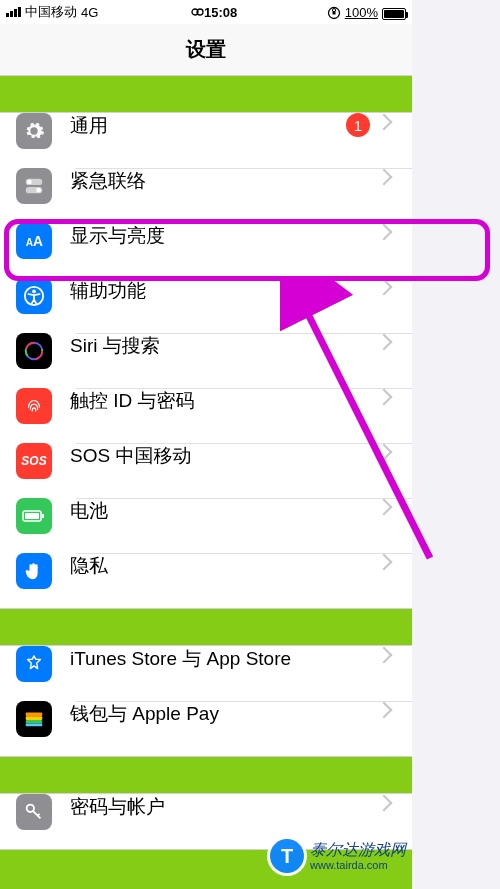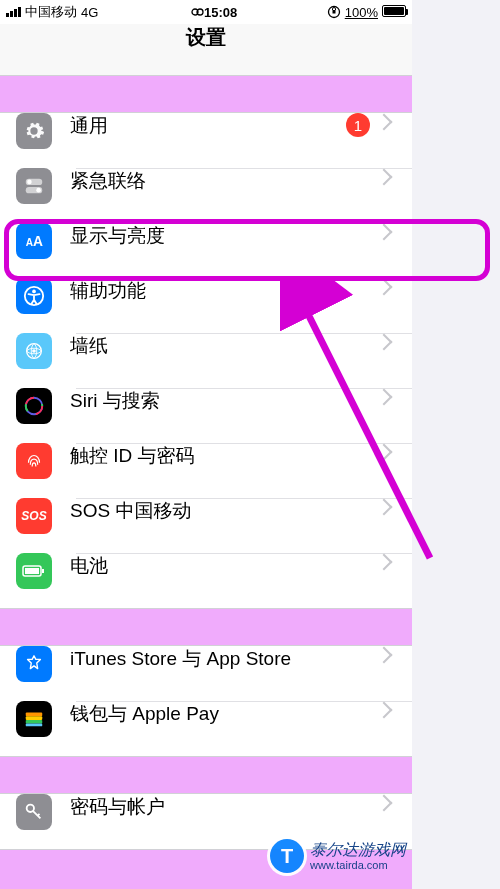--- a/index.html
+++ b/index.html
@@ -1,31 +1,31 @@
 <!DOCTYPE html>
 <html><head>
 <meta charset="utf-8">
 <style>
   * { box-sizing: border-box; margin: 0; padding: 0; }
   html, body { width: 500px; height: 889px; font-family: -apple-system, "Helvetica Neue", Arial, sans-serif; background: #f2f2f7; overflow: hidden; }
-  .screen { width: 412px; height: 889px; position: relative; background: #f0abfc; }
+  .screen { width: 412px; height: 889px; position: relative; background: #84cc16; }
   
   .status-bar { height: 24px; background: #fff; display: flex; align-items: center; font-size: 13px; padding: 0 6px; color: #000; }
   .sb-left { display: flex; align-items: center; gap: 4px; }
   .sb-center { flex: 1; display: flex; justify-content: center; align-items: center; gap: 0; font-weight: 600; }
-  .sb-right { display: flex; align-items: flex-start; gap: 4px; text-decoration: underline; }
+  .sb-right { display: flex; align-items: flex-end; gap: 4px; text-decoration: underline; }
   .signal { display: inline-flex; align-items: flex-end; gap: 1px; }
   .signal span { width: 3px; background: #000; display: inline-block; }
   .signal span:nth-child(1){height:4px}.signal span:nth-child(2){height:6px}.signal span:nth-child(3){height:8px}.signal span:nth-child(4){height:10px}
   .battery { display:inline-flex; align-items:center; }
   .battery-body { width:24px; height:12px; border:1px solid #000; border-radius:2px; position:relative; }
   .battery-body::after { content:""; position:absolute; right:-3px; top:3px; width:2px; height:6px; background:#000; border-radius:0 1px 1px 0;}
   .battery-fill { position:absolute; left:1px; top:1px; bottom:1px; right:1px; background:#000; border-radius:1px;}
   
-  .nav { height: 52px; background:#f8f8f8; border-bottom:1px solid #d1d1d6; display:flex; align-items:flex-start; justify-content:center; font-size:20px; font-weight:600; }
+  .nav { height: 52px; background:#f8f8f8; border-bottom:1px solid #d1d1d6; display:flex; align-items:center; justify-content:center; font-size:20px; font-weight:600; }
   
   .section { margin-top: 36px; background:#fff; border-top:1px solid #d1d1d6; border-bottom:1px solid #d1d1d6; }
   .section.first { margin-top: 36px; }
   .row { display:flex; height:55px; padding-left:16px; position:relative; }
   .row + .row::before { content:""; position:absolute; left:76px; right:0; top:0; height:1px; background:#e0e0e4; }
   .icon { width:36px; height:36px; border-radius:8px; flex:0 0 36px; display:flex; align-items:center; justify-content:center; margin-right:18px; color:#fff; }
   .label { flex:1; font-size:19px; color:#000; }
   .badge { background:#ff3b30; color:#fff; border-radius:12px; min-width:24px; height:24px; font-size:15px; display:flex; align-items:center; justify-content:center; margin-right:8px; padding:0 6px; }
   .chevron { width:18px; height:18px; margin-right:16px; position:relative; }
   .chevron::before { content:""; position:absolute; width:10px; height:10px; border-top:2px solid #c7c7cc; border-right:2px solid #c7c7cc; transform:rotate(45deg); top:3px; left:0; }
@@ -130,31 +130,20 @@
         <svg width="22" height="22" viewBox="0 0 24 24">
             <circle cx="12" cy="12" r="10" fill="none" stroke="#fff" stroke-width="2"></circle>
             <circle cx="12" cy="7" r="2" fill="#fff"></circle>
             <path d="M6 10l6 1 6-1M12 11v5l-3 5m3-5l3 5" stroke="#fff" stroke-width="2" fill="none" stroke-linecap="round"></path>
           </svg>
       </span>
       <span class="label">辅助功能</span>
       <span class="chevron"></span>
     </div>
 
-    <div class="row">
-      <span class="icon bg-cyan">
-        <svg width="22" height="22" viewBox="0 0 24 24">
-            <circle cx="12" cy="12" r="8" fill="none" stroke="#fff" stroke-width="1.5"></circle>
-            <circle cx="12" cy="12" r="2" fill="#fff"></circle>
-            <path d="M12 4c4 3 4 13 0 16M12 4c-4 3-4 13 0 16M4 12c3-4 13-4 16 0M4 12c3 4 13 4 16 0" stroke="#fff" stroke-width="1" fill="none"></path>
-          </svg>
-      </span>
-      <span class="label">墙纸</span>
-      <span class="chevron"></span>
-    </div>
 
     <div class="row">
       <span class="icon bg-black">
         <svg width="22" height="22" viewBox="0 0 24 24">
             <circle cx="12" cy="12" r="9" fill="none" stroke="#5e5ce6" stroke-width="2"></circle>
             <circle cx="12" cy="12" r="9" fill="none" stroke="#ff2d55" stroke-width="2" stroke-dasharray="12 18"></circle>
             <circle cx="12" cy="12" r="9" fill="none" stroke="#30d158" stroke-width="2" stroke-dasharray="8 24" stroke-dashoffset="10"></circle>
           </svg>
       </span>
       <span class="label">Siri 与搜索</span>
@@ -182,20 +171,29 @@
         <svg width="24" height="14" viewBox="0 0 24 14">
             <rect x="1" y="2" width="18" height="10" rx="2" fill="none" stroke="#fff" stroke-width="1.5"></rect>
             <rect x="20" y="5" width="2" height="4" fill="#fff"></rect>
             <rect x="3" y="4" width="14" height="6" fill="#fff"></rect>
           </svg>
       </span>
       <span class="label">电池</span>
       <span class="chevron"></span>
     </div>
 
+    <div class="row">
+      <span class="icon bg-blue">
+        <svg width="22" height="22" viewBox="0 0 24 24" fill="#fff">
+            <path d="M7 12V6a1.5 1.5 0 013 0v5V5a1.5 1.5 0 013 0v6V6a1.5 1.5 0 013 0v8c0 4-2 7-5 7s-6-2-7-5l-1-3a1.5 1.5 0 012.5-1.5L7 12z"></path>
+          </svg>
+      </span>
+      <span class="label">隐私</span>
+      <span class="chevron"></span>
+    </div>
   </div>
 
   <div class="section">
     <div class="row">
       <span class="icon bg-blue">
         <svg width="22" height="22" viewBox="0 0 24 24" fill="#fff">
             <path d="M12 3l2 4h5l-4 4 1 6-4-3-4 3 1-6-4-4h5z" stroke="#fff" stroke-width="1.5" fill="none" stroke-linejoin="round"></path>
           </svg>
       </span>
       <span class="label">iTunes Store 与 App Store</span>

